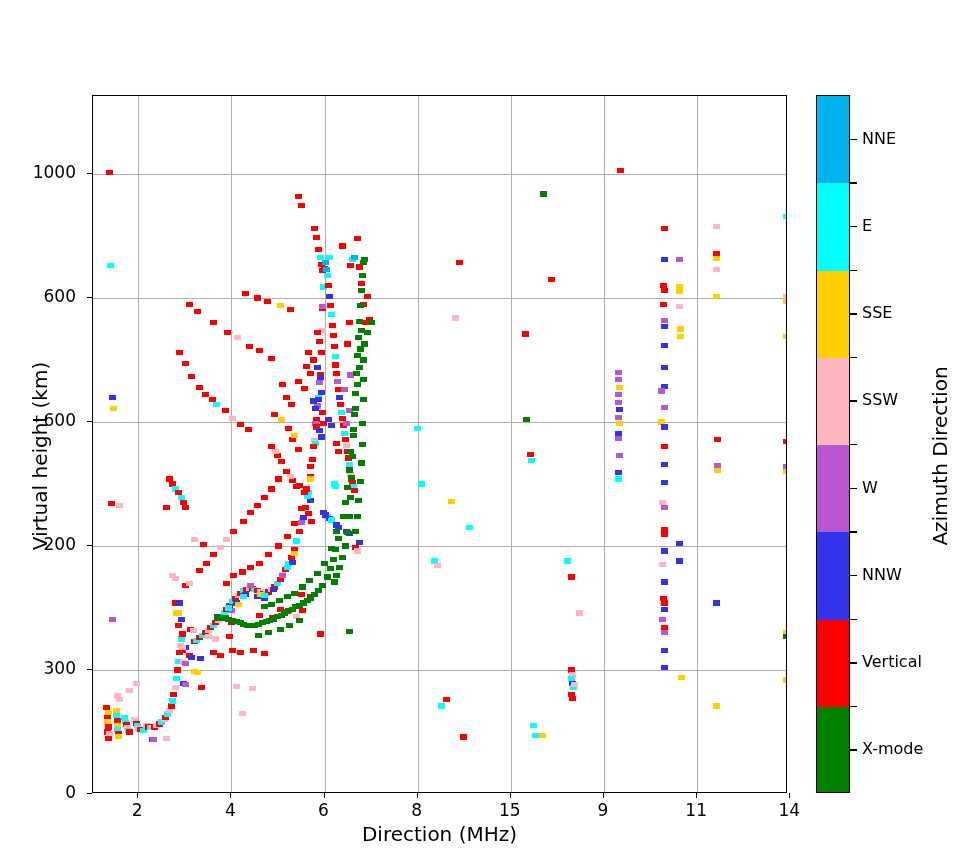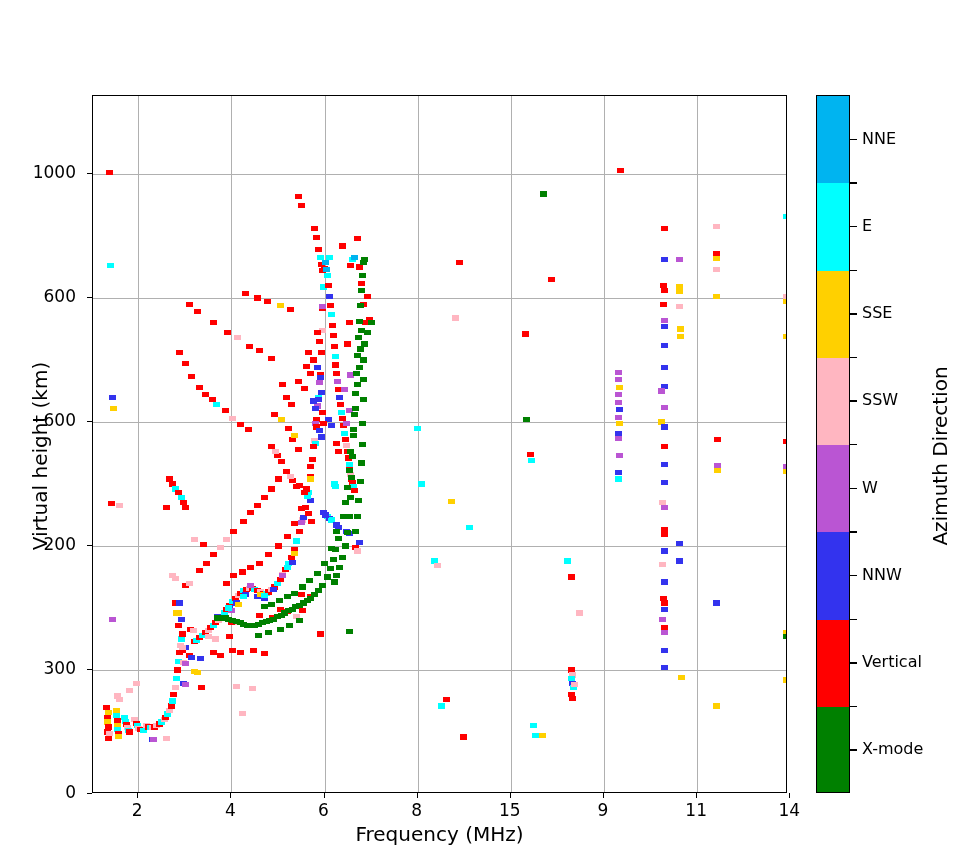--- a/index.html
+++ b/index.html
@@ -667,21 +667,21 @@
       <div class="tick y" style="top: 545.043px;"></div>
       <div class="ylab" style="top: 545.043px;">200</div>
       <div class="tick y" style="top: 421.064px;"></div>
       <div class="ylab" style="top: 421.064px;">600</div>
       <div class="tick y" style="top: 297.085px;"></div>
       <div class="ylab" style="top: 297.085px;">600</div>
       <div class="tick y" style="top: 173.107px;"></div>
       <div class="ylab" style="top: 173.107px;">1000</div>
     </div>
 
-  <div id="xaxis-title">Frequency (MHz)</div>
+  <div id="xaxis-title">Direction (MHz)</div>
   <div id="yaxis-title">Virtual height (km)</div>
 
   <div id="cbar">
       <div class="cseg" style="top: 0px; height: 87.75px; background: rgb(0, 180, 240);"></div>
       <div class="cseg" style="top: 87.25px; height: 87.75px; background: rgb(0, 255, 255);"></div>
       <div class="cseg" style="top: 174.5px; height: 87.75px; background: rgb(255, 208, 0);"></div>
       <div class="cseg" style="top: 261.75px; height: 87.75px; background: rgb(255, 182, 193);"></div>
       <div class="cseg" style="top: 349px; height: 87.75px; background: rgb(186, 85, 211);"></div>
       <div class="cseg" style="top: 436.25px; height: 87.75px; background: rgb(51, 51, 238);"></div>
       <div class="cseg" style="top: 523.5px; height: 87.75px; background: rgb(255, 0, 0);"></div>

